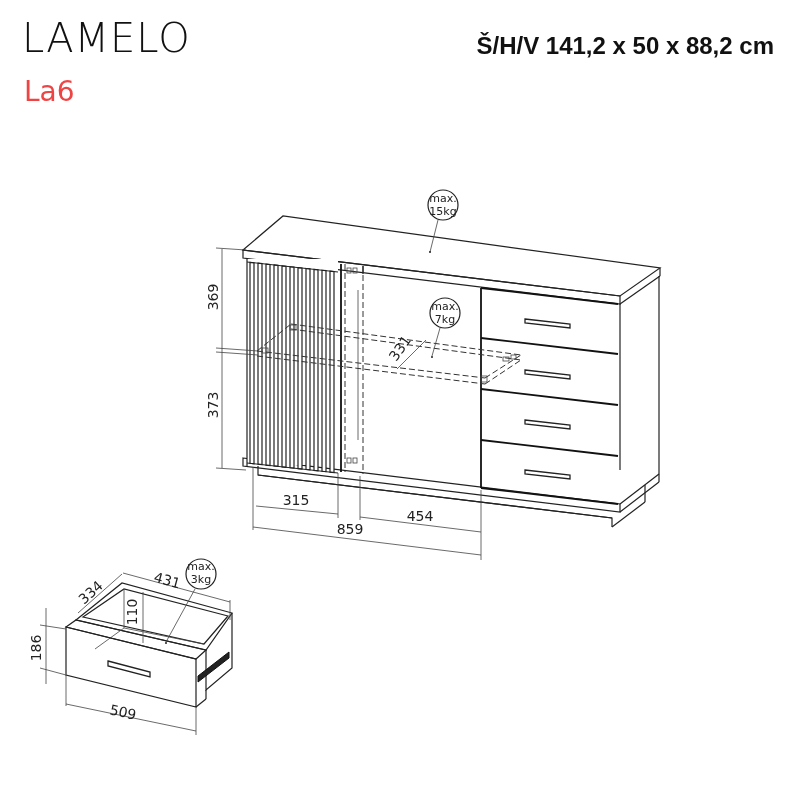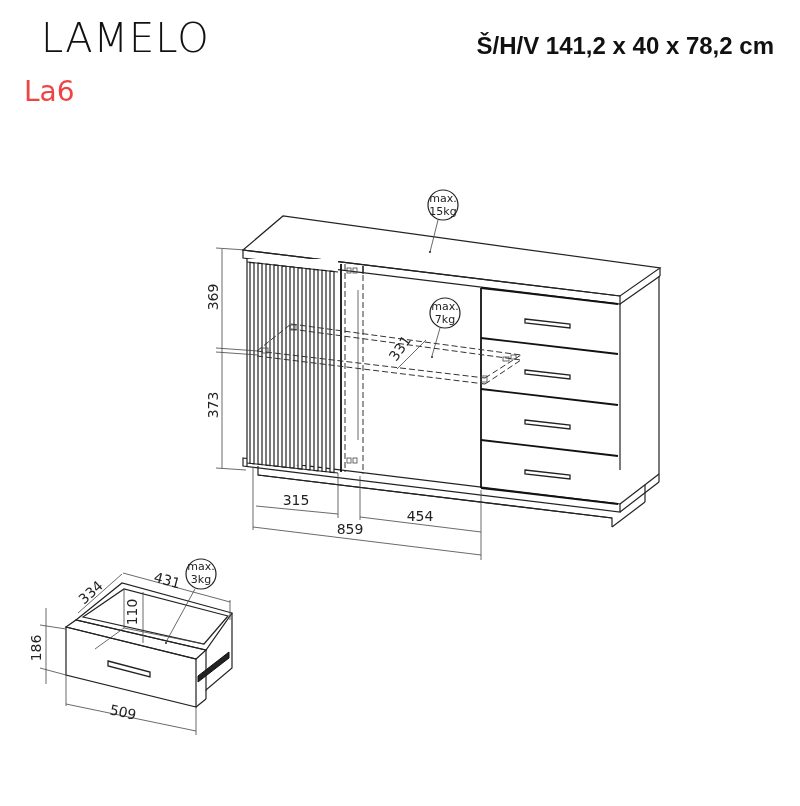--- a/index.html
+++ b/index.html
@@ -1,35 +1,35 @@
 <!DOCTYPE html>
 <html><head>
 <meta charset="utf-8">
 <style>
   html, body { margin: 0; padding: 0; background: #ffffff; }
   body { width: 800px; height: 806px; position: relative; overflow: hidden; font-family: "DejaVu Sans", sans-serif; }
-  .title { position: absolute; left: 22px; top: 18px; font-family: "DejaVu Sans", sans-serif; font-weight: 300; font-size: 40px; letter-spacing: 1px; color: #111; line-height: 1; margin-left: 19px; }
+  .title { position: absolute; left: 22px; top: 18px; font-family: "DejaVu Sans", sans-serif; font-weight: 300; font-size: 40px; letter-spacing: 1px; color: #111; line-height: 1; }
   .subtitle { position: absolute; left: 24px; top: 78px; font-family: "DejaVu Sans", sans-serif; font-size: 28px; color: #ef4444; line-height: 1; }
   .dims { position: absolute; right: 26px; top: 34px; font-family: "Liberation Sans", sans-serif; font-weight: bold; font-size: 24px; color: #111; line-height: 1; }
   svg { position: absolute; left: 0; top: 0; }
   .ln { stroke: #222; stroke-width: 1.2; fill: none; }
   .lnb { stroke: #111; stroke-width: 1.8; fill: none; }
   .thin { stroke: #444; stroke-width: 0.8; fill: none; }
   .dash { stroke: #333; stroke-width: 1; fill: none; stroke-dasharray: 6 3; }
   .slat { fill: #fff; stroke: #222; stroke-width: 1.2; }
   .dimtxt { font-family: "DejaVu Sans", sans-serif; font-size: 14px; fill: #222; }
   .bubtxt { font-family: "DejaVu Sans", sans-serif; font-size: 11px; fill: #222; }
   .handle { fill: #fff; stroke: #222; stroke-width: 1.3; }
 </style>
 </head>
 <body>
 
 <div class="title">LAMELO</div>
 <div class="subtitle">La6</div>
-<div class="dims">Š/H/V 141,2 x 40 x 78,2 cm</div>
+<div class="dims">Š/H/V 141,2 x 50 x 88,2 cm</div>
 
 <svg width="800" height="806" viewBox="0 0 800 806">
 
   <g>
 
     <polygon class="ln" points="243,250 283,216 660,268 620,296"></polygon>
     <polygon class="ln" points="243,250 620,296 620,304 243,258"></polygon>
     <line class="ln" x1="620" y1="304" x2="660" y2="276"></line>
     <line class="ln" x1="660" y1="268" x2="660" y2="276"></line>
 

